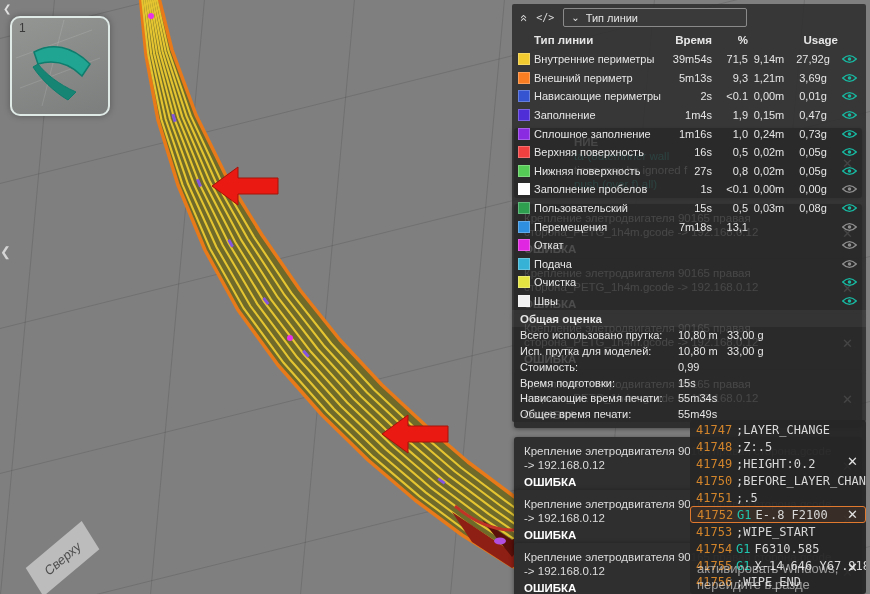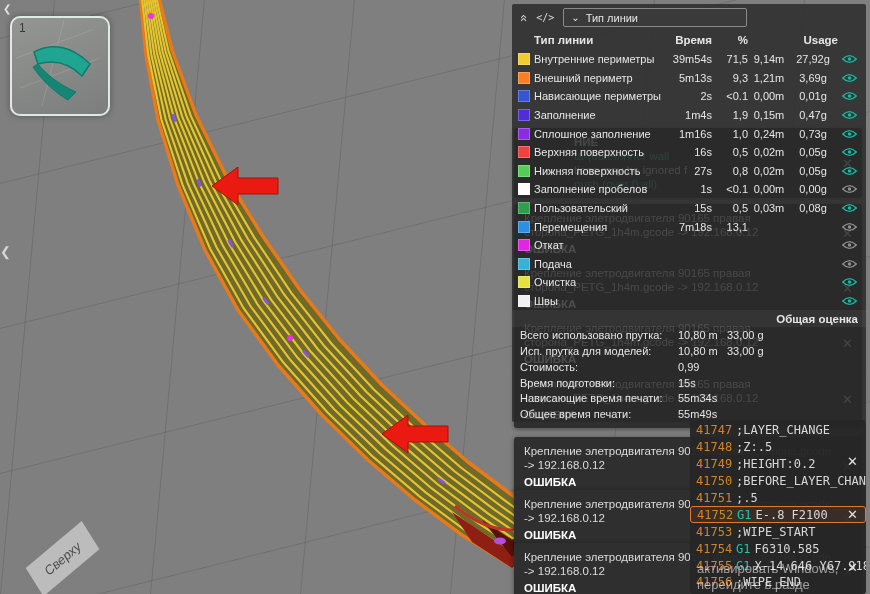--- a/index.html
+++ b/index.html
@@ -48,21 +48,21 @@
   .legend-header{font-weight:bold;font-size:11.5px;height:20px;}
   .c-usage{grid-column:5 / span 2;text-align:right;}
   .l-time,.c-time{text-align:right;padding-right:4px;}
   .l-pct,.c-pct{text-align:right;padding-right:2px;}
   .l-m,.l-g{text-align:center;padding-right:4px;}
   .l-label{white-space:nowrap;overflow:hidden;}
   .swatch{width:10px;height:10px;border:1px solid rgba(255,255,255,.25);display:inline-block;}
   .eye{justify-self:center;display:flex;cursor:pointer;}
   .eye-on{color:#17b9a2;}
   .eye-off{color:#8f8f8f;}
-  .summary-title{font-weight:bold;font-size:11.5px;padding:3px 8px 2px;background:rgba(255,255,255,.05);text-align:right;}
+  .summary-title{font-weight:bold;font-size:11.5px;padding:3px 8px 2px;background:rgba(255,255,255,.05);}
   .stat-row{display:flex;font-size:11px;height:15.8px;align-items:center;padding:0 8px;}
   .stat-label{width:158px;}
   .stat-value{white-space:pre;}
 
   
   .gcode-panel{position:absolute;left:690px;top:420px;width:176px;height:174px;z-index:4;
          background:rgba(38,38,38,.97);border-radius:3px;padding:2px 0;box-sizing:border-box;
          font-family:"DejaVu Sans Mono",monospace;overflow:hidden;}
   .gcode-row{display:flex;align-items:center;height:16.9px;font-size:12px;box-sizing:border-box;}
   .gcode-num{width:40px;padding-left:6px;color:#d2842b;flex:none;}

